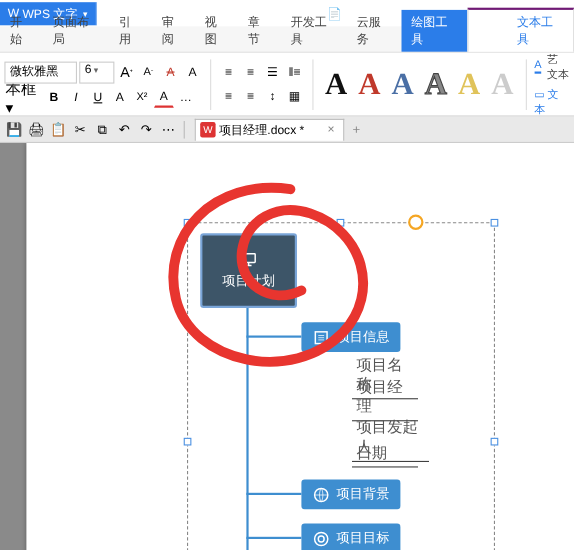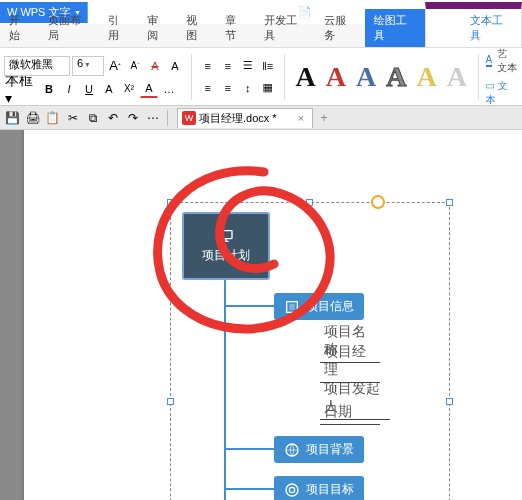--- a/index.html
+++ b/index.html
@@ -3,21 +3,21 @@
   <meta charset="utf-8">
   <style>
     * { margin:0; padding:0; box-sizing:border-box; font-family:"Microsoft YaHei",Arial,sans-serif; }
     body { width:522px; height:500px; background:#fff; overflow:hidden; font-size:12px; }
     .titlebar { height:24px; background:#fff; display:flex; align-items:center; }
     .app-badge { background:#2b7de9; color:#fff; padding:3px 7px; font-size:11px; border-right:1px solid rgba(255,255,255,.3); display:flex; align-items:center; gap:3px; }
     .doc-title-area { flex:1; text-align:center; color:#888; font-size:11px; display:flex; justify-content:center; align-items:center; gap:3px; }
     .ribbon-tabs { height:24px; background:#f6f6f6; display:flex; align-items:flex-end; padding-left:0; border-bottom:1px solid #ddd; }
     .rtab { padding:4px 9px; font-size:11px; color:#444; cursor:pointer;font-family:Liberation Mono, monospace; }
     .rtab.active { background:#2b7de9; color:#fff; }
-    .rtab.active2 { background:#fff; color:#2b7de9; border-top:7px solid #701a75; border-left:1px solid #ddd; border-right:1px solid #ddd;padding-left:44px; }
+    .rtab.active2 { background:#fff; color:#2b7de9; border-top:2px solid #701a75; border-left:1px solid #ddd; border-right:1px solid #ddd;padding-left:44px; }
     .ribbon { height:58px; background:#fff; border-bottom:1px solid #ccc; display:flex; align-items:center; padding:2px 4px; gap:4px; overflow:hidden; }
     .rgroup { display:flex; flex-direction:column; gap:4px; }
     .rrow { display:flex; align-items:center; gap:2px; }
     .font-select { border:1px solid #ccc; height:20px; font-size:11px; padding:0 14px 0 4px; background:#fff; position:relative; }
     .small-btn { width:18px; height:18px; border:1px solid transparent; display:flex; align-items:center; justify-content:center; font-size:11px; cursor:pointer; }
     .divider { width:1px; height:46px; background:#ddd; margin:0 3px; }
     .big-A { font-size:28px; font-family:'Times New Roman',serif; font-weight:bold; padding:0 4px; cursor:pointer; }
     .qa-bar { height:24px; background:#e9e9e9; border-bottom:1px solid #ccc; display:flex; align-items:center; padding:0 4px; gap:2px; }
     .qa { width:18px; height:18px; display:flex; align-items:center; justify-content:center; cursor:pointer; font-size:12px; }
     .doc-tab { background:#fff; border:1px solid #bbb; border-bottom:none; padding:2px 8px 2px 4px; font-size:11px; display:flex; align-items:center; gap:3px; margin-left:4px; }

